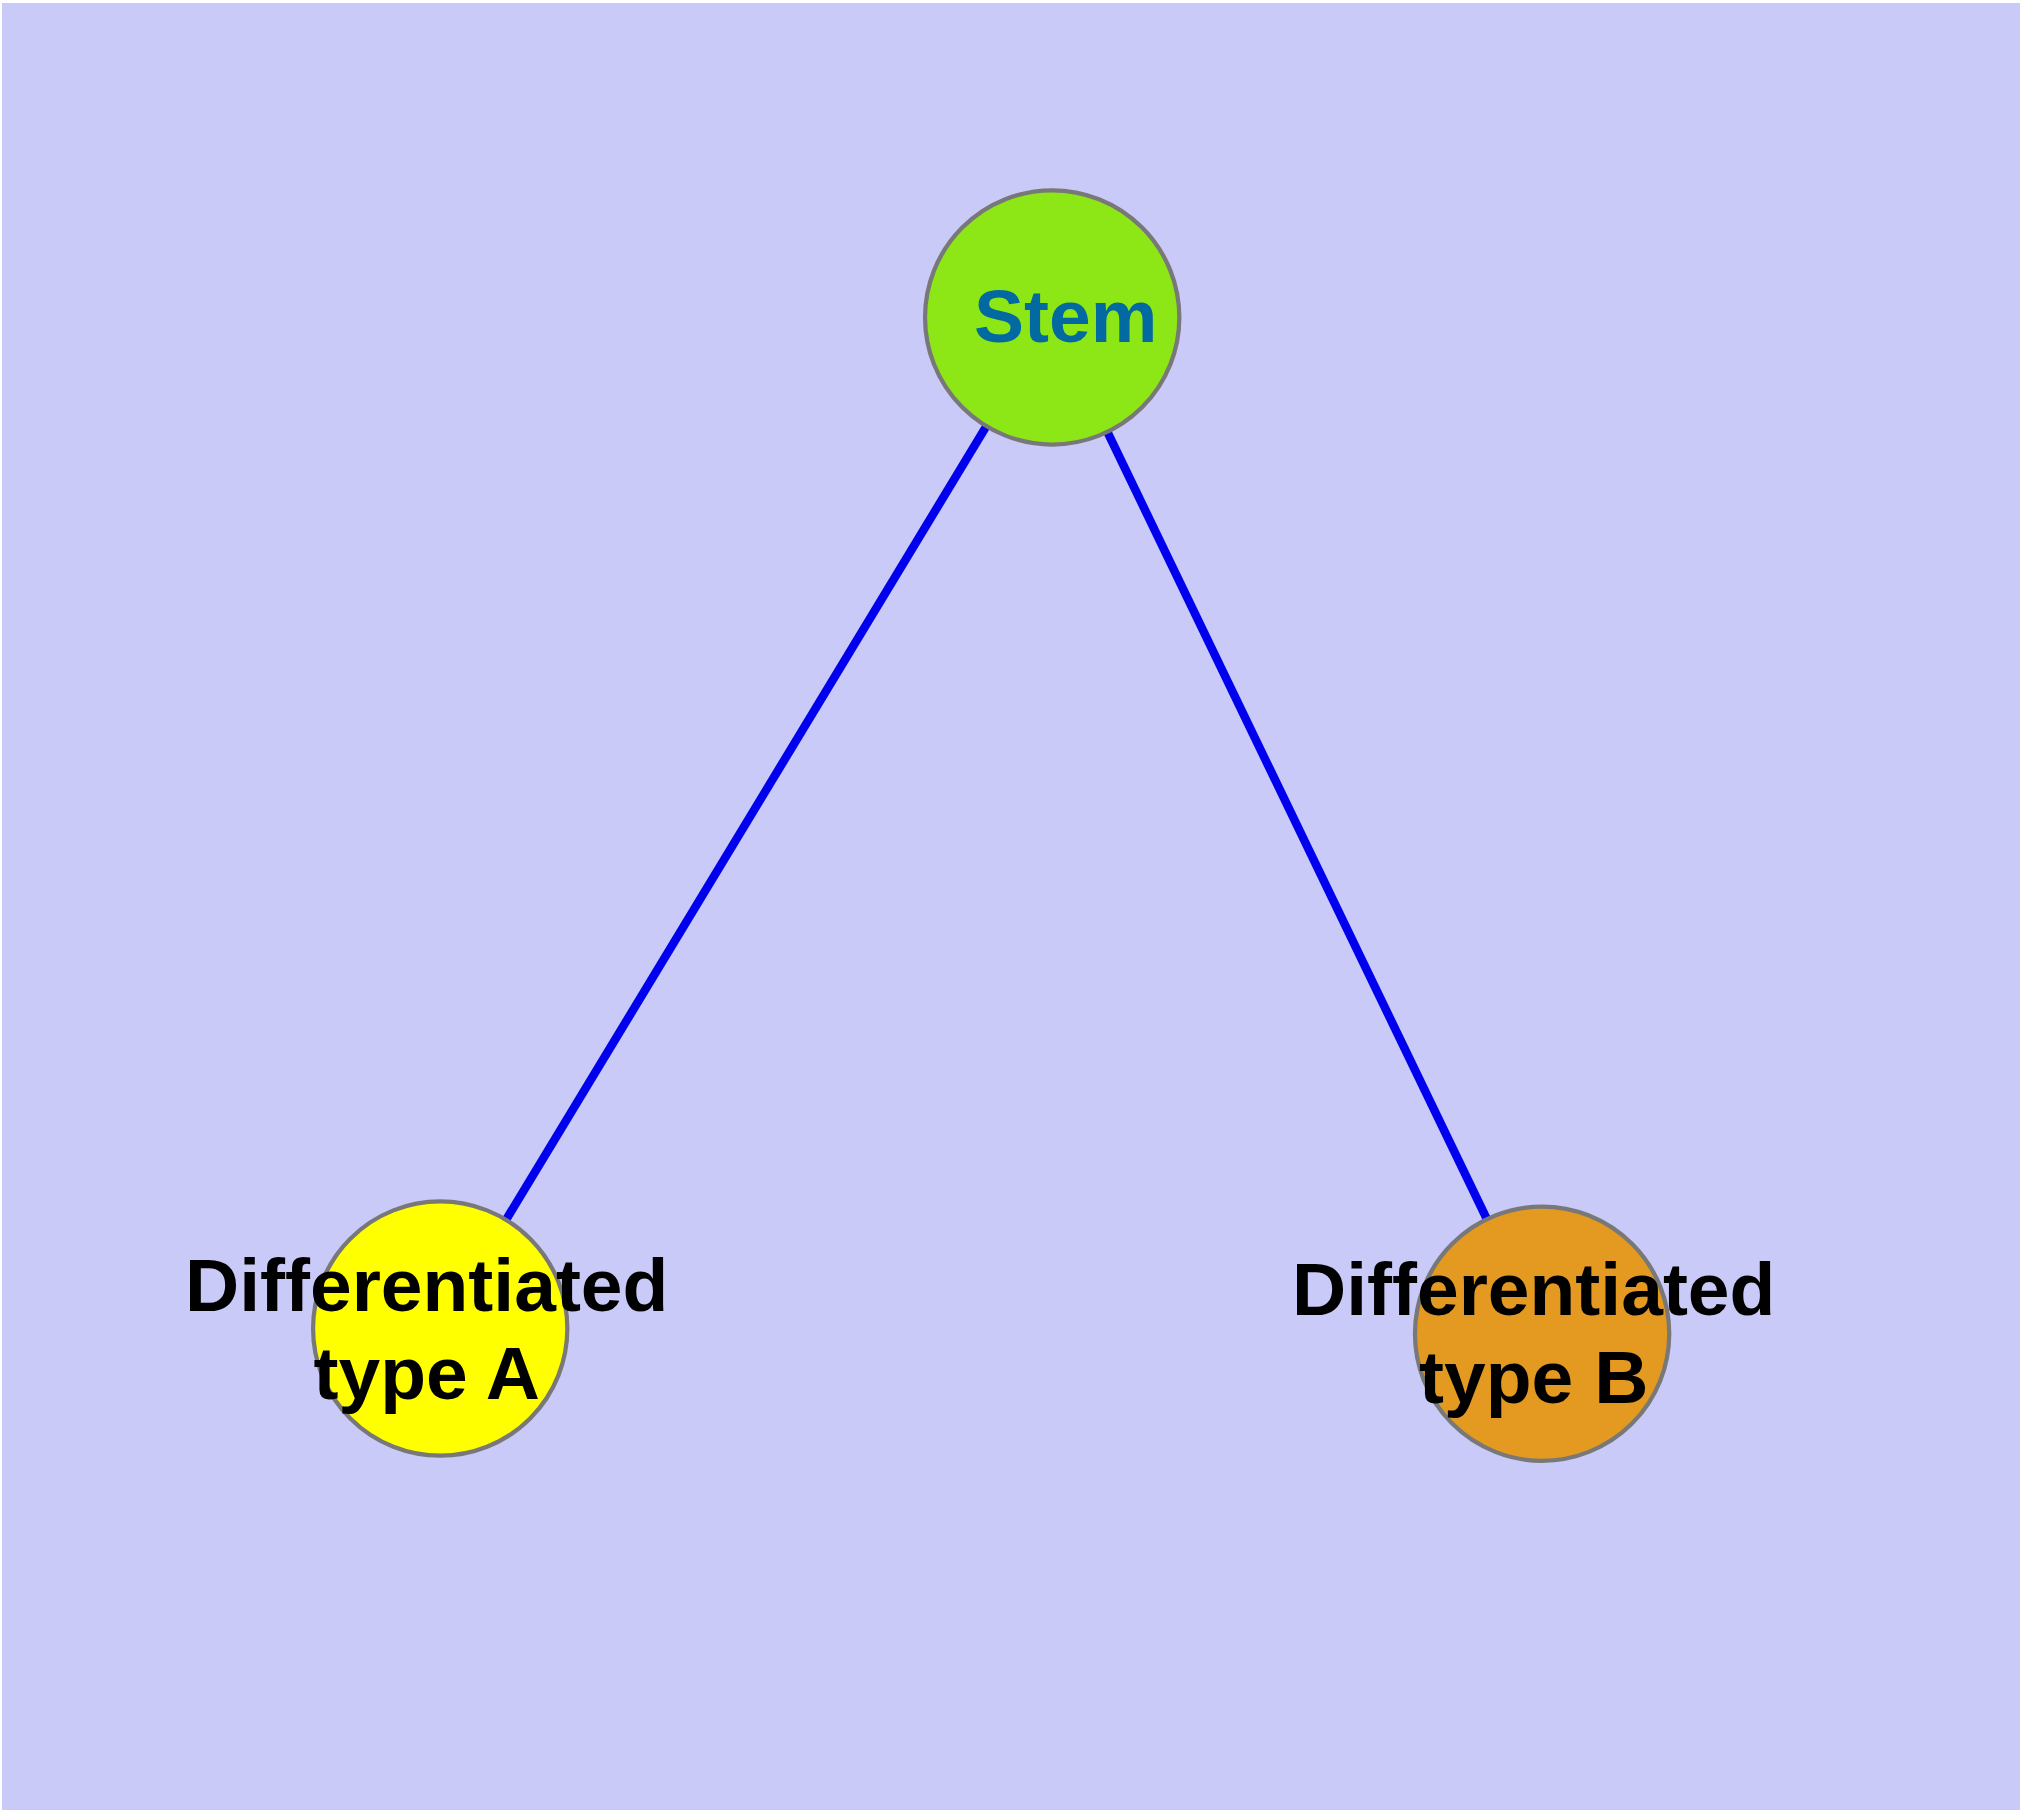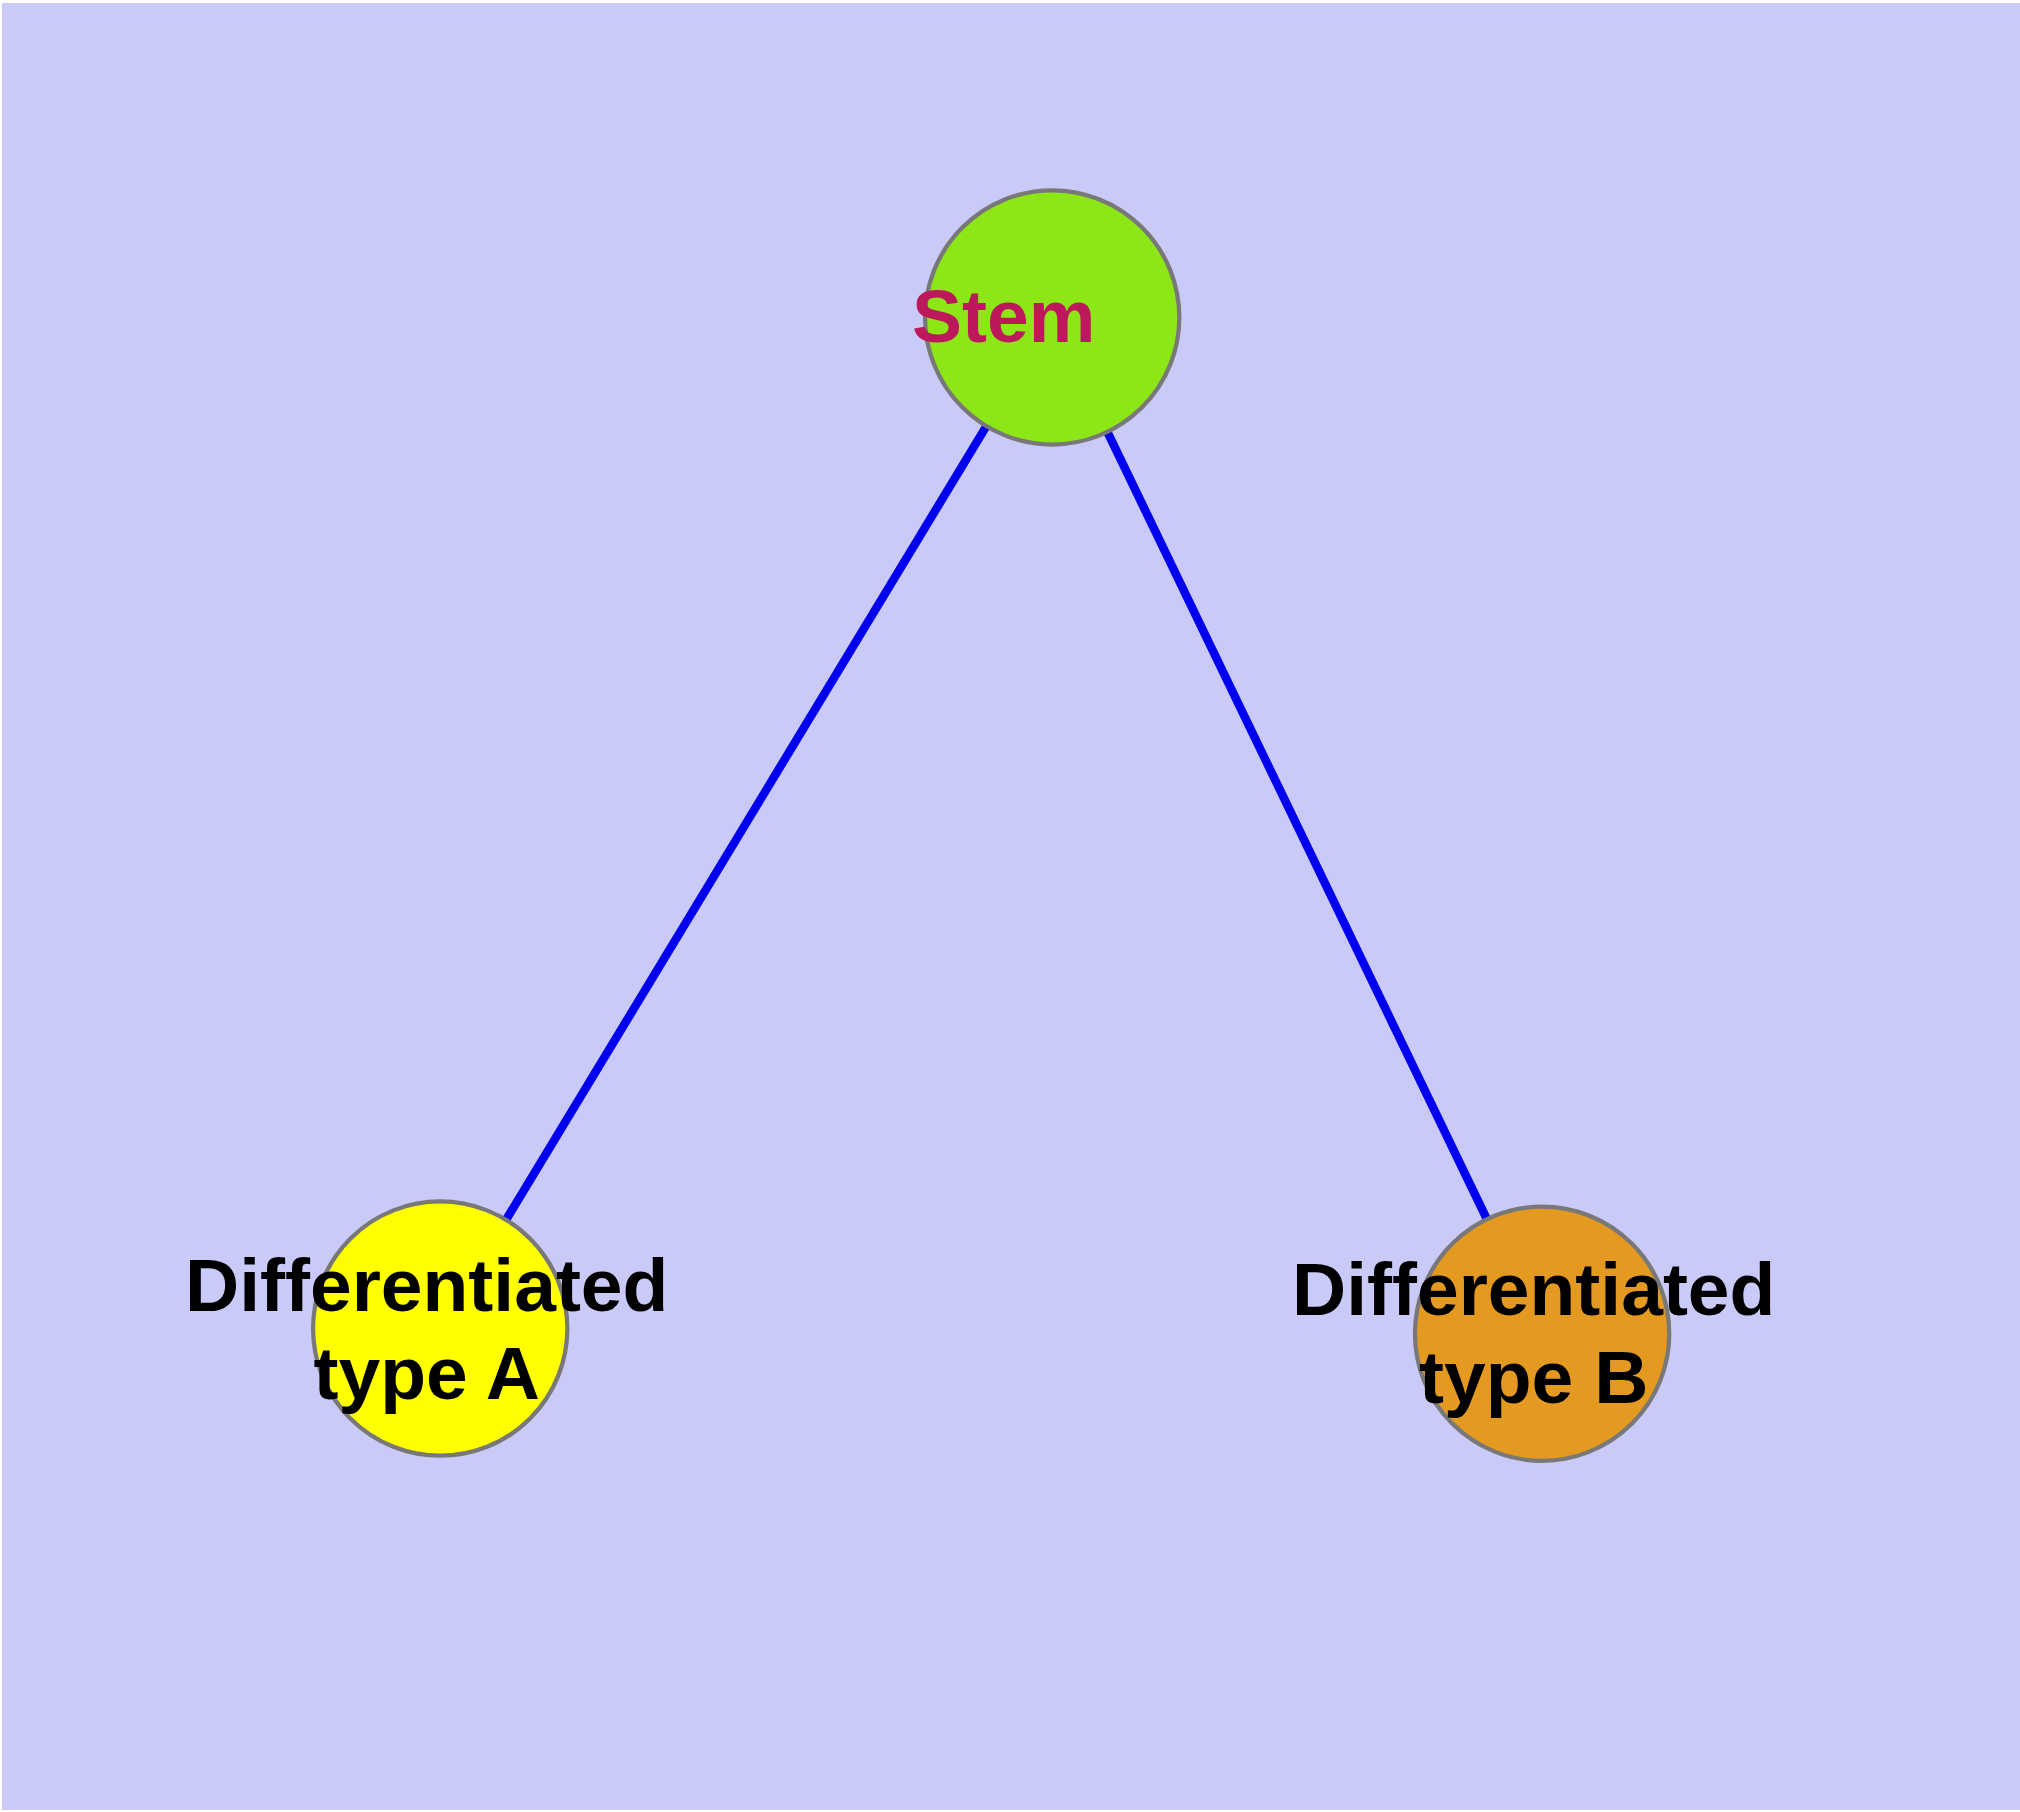--- a/index.html
+++ b/index.html
@@ -46,21 +46,21 @@
   <svg class="graph-svg" viewBox="0 0 2382 2132" preserveAspectRatio="none">
 
     <line x1="1239" y1="371" x2="517" y2="1564" stroke-width="10" stroke="#0000EE"></line>
     <line x1="1239" y1="371" x2="1817" y2="1570" stroke-width="10" stroke="#0000EE"></line>
 
     <circle cx="1239" cy="371" r="150" stroke-width="5" fill="#8DE716" stroke="#787878"></circle>
     <circle cx="517" cy="1564" r="150" stroke-width="5" fill="#FFFF00" stroke="#787878"></circle>
     <circle cx="1817" cy="1570" r="150" stroke-width="5" fill="#E49A20" stroke="#787878"></circle>
   </svg>
 
-  <div class="node-label" style="left: 1002px; top: 313px; color: #be185d;">Stem</div>
+  <div class="node-label" style="left: 1064px; top: 313px; color: #0369a1;">Stem</div>
 
   <div class="node-label" style="left: 425px; top: 1326px; color: rgb(0, 0, 0);">Differentiated
 type A</div>
 
   <div class="node-label" style="left: 1532px; top: 1330px; color: rgb(0, 0, 0);">Differentiated
 type B</div>
 
 </div>
 
 

